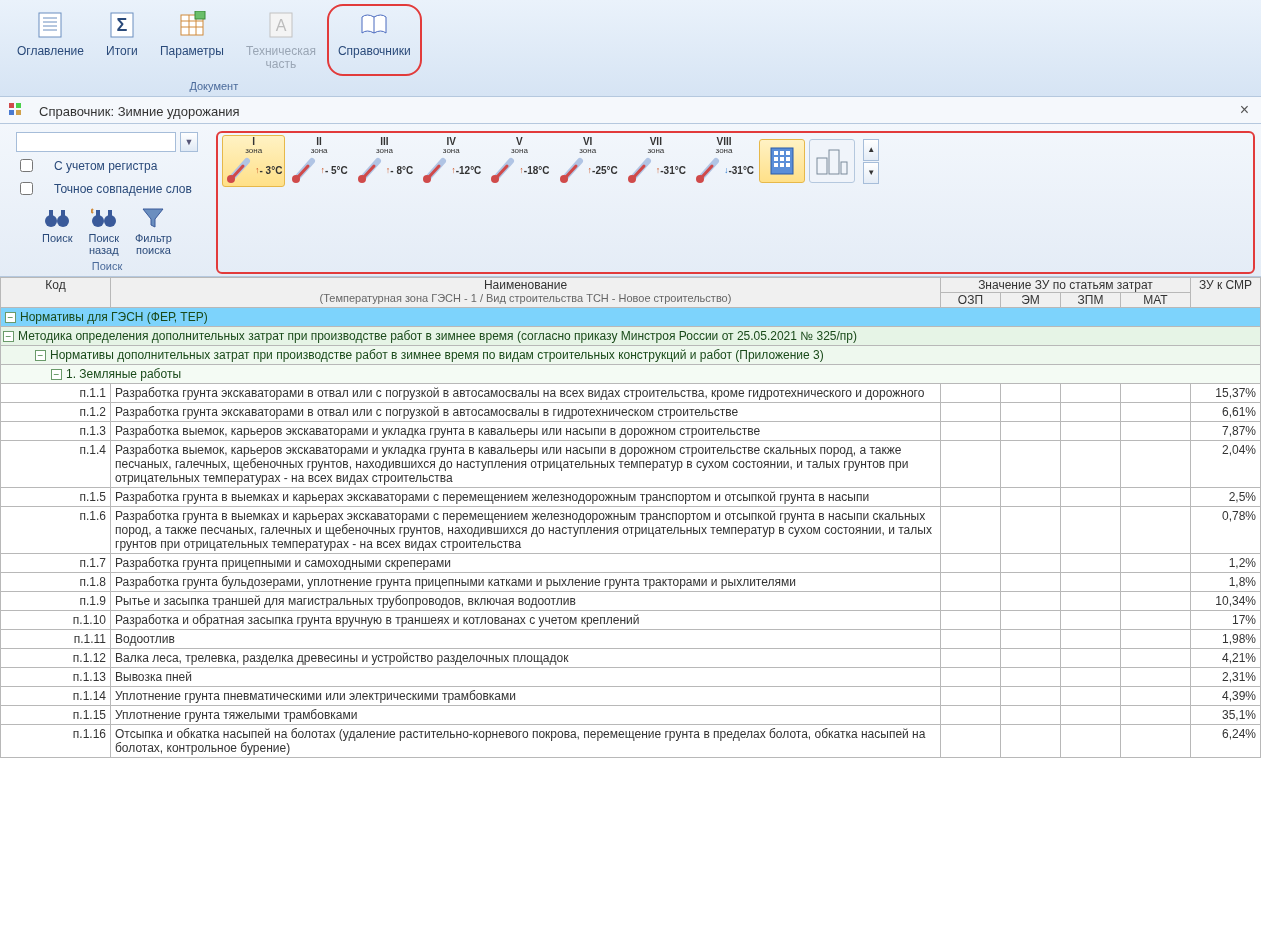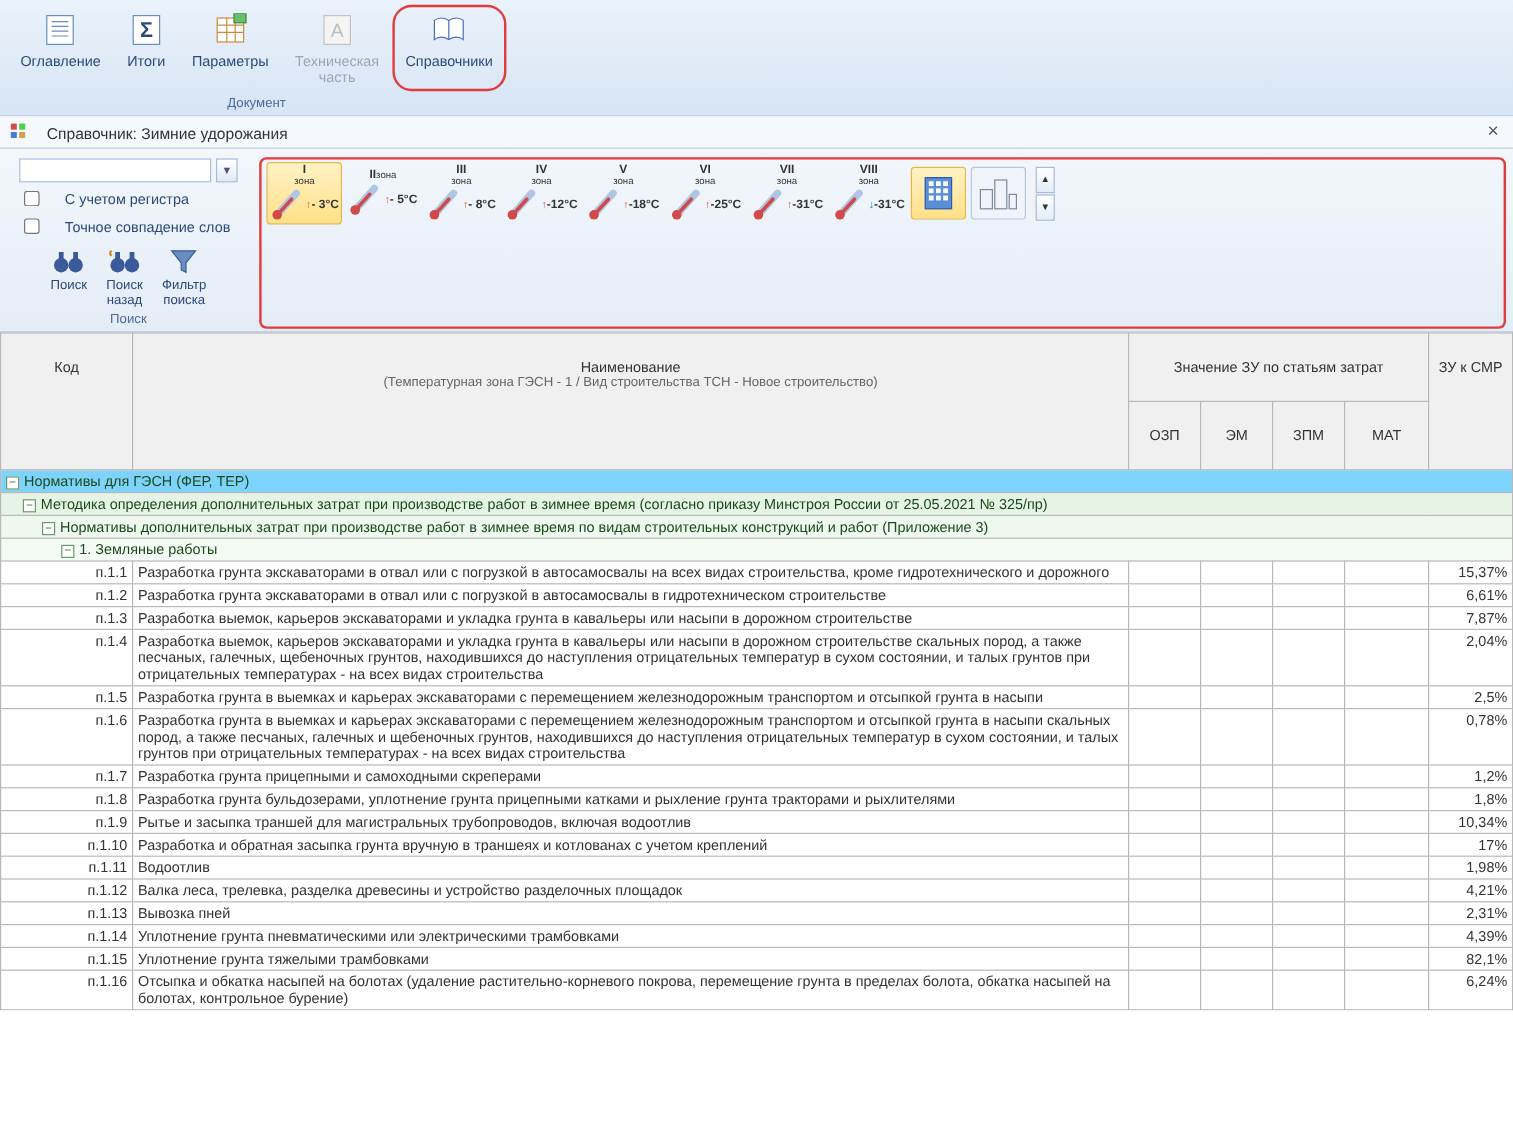--- a/index.html
+++ b/index.html
@@ -154,31 +154,31 @@
     border:1px solid #b8b8b8;
     font-size:12px;
     padding:2px 4px;
     vertical-align:top;
   }
   table.data thead th {
     background:#f0f0f0;
     font-weight:normal;
     text-align:center;
     color:#333;
-    padding:21px 4px;
+    padding:0 4px;
   }
   .col-code{width:110px;}
   .col-ozp{width:60px;}.col-em{width:60px;}.col-zpm{width:60px;}.col-mat{width:70px;}.col-zu{width:70px;}
   .group-row td {
     background:#7dd3fc;
     font-weight:normal;
     color:#1a4a1a;
     border-color:#a7cfa7;
   }
-  .group-row.sub td { background:#e6f4e6; font-weight:normal; padding-left:18px;}
+  .group-row.sub td { background:#e6f4e6; font-weight:normal; padding-left:2px;}
   .group-row.sub2 td { background:#eef8ee; font-weight:normal; padding-left:34px;}
   .group-row.sub3 td { background:#f4fbf4; font-weight:normal; padding-left:50px;}
   .tree-toggle {
     display:inline-block;width:11px;height:11px;border:1px solid #6a9a6a;
     text-align:center;line-height:9px;font-size:10px;color:#3a7a3a;
     margin-right:4px;background:#fff;
   }
   td.code{text-align:right;padding-right:6px;}
   td.val{text-align:right;padding-right:6px;}
   .subtitle{font-size:11px;color:#666;}
@@ -328,21 +328,21 @@
             <svg width="30" height="30">
               <line x1="6" y1="24" x2="22" y2="6" stroke="#b0c4e4" stroke-width="6" stroke-linecap="round"></line>
               <line x1="8" y1="22" x2="18" y2="11" stroke="#d04a4a" stroke-width="3" stroke-linecap="round"></line>
               <circle cx="6" cy="24" r="4" fill="#d04a4a"></circle>
             </svg>
             <span style="color:#d05a2a;font-weight:bold;">↑</span>
             <span class="zone-temp">- 3°C</span>
           </div>
         </div>
         <div class="zone-btn">
-          <div style="display:flex;flex-direction:row;align-items:center;line-height:1;">
+          <div style="display:flex;flex-direction:column;align-items:center;line-height:1;">
             <span class="zone-label">II</span>
             <span class="zone-sublabel">зона</span>
           </div>
           <div class="thermo-wrap">
             <svg width="30" height="30">
               <line x1="6" y1="24" x2="22" y2="6" stroke="#b0c4e4" stroke-width="6" stroke-linecap="round"></line>
               <line x1="8" y1="22" x2="18" y2="11" stroke="#d04a4a" stroke-width="3" stroke-linecap="round"></line>
               <circle cx="6" cy="24" r="4" fill="#d04a4a"></circle>
             </svg>
             <span style="color:#d05a2a;font-weight:bold;">↑</span>
@@ -638,21 +638,21 @@
         <td></td>
         <td class="val">4,39%</td>
       </tr>
       <tr>
         <td class="code">п.1.15</td>
         <td>Уплотнение грунта тяжелыми трамбовками</td>
         <td></td>
         <td></td>
         <td></td>
         <td></td>
-        <td class="val">82,1%</td>
+        <td class="val">35,1%</td>
       </tr>
       <tr>
         <td class="code">п.1.16</td>
         <td>Отсыпка и обкатка насыпей на болотах (удаление растительно-корневого покрова, перемещение грунта в пределах болота, обкатка насыпей на болотах, контрольное бурение)</td>
         <td></td>
         <td></td>
         <td></td>
         <td></td>
         <td class="val">6,24%</td>
       </tr>

